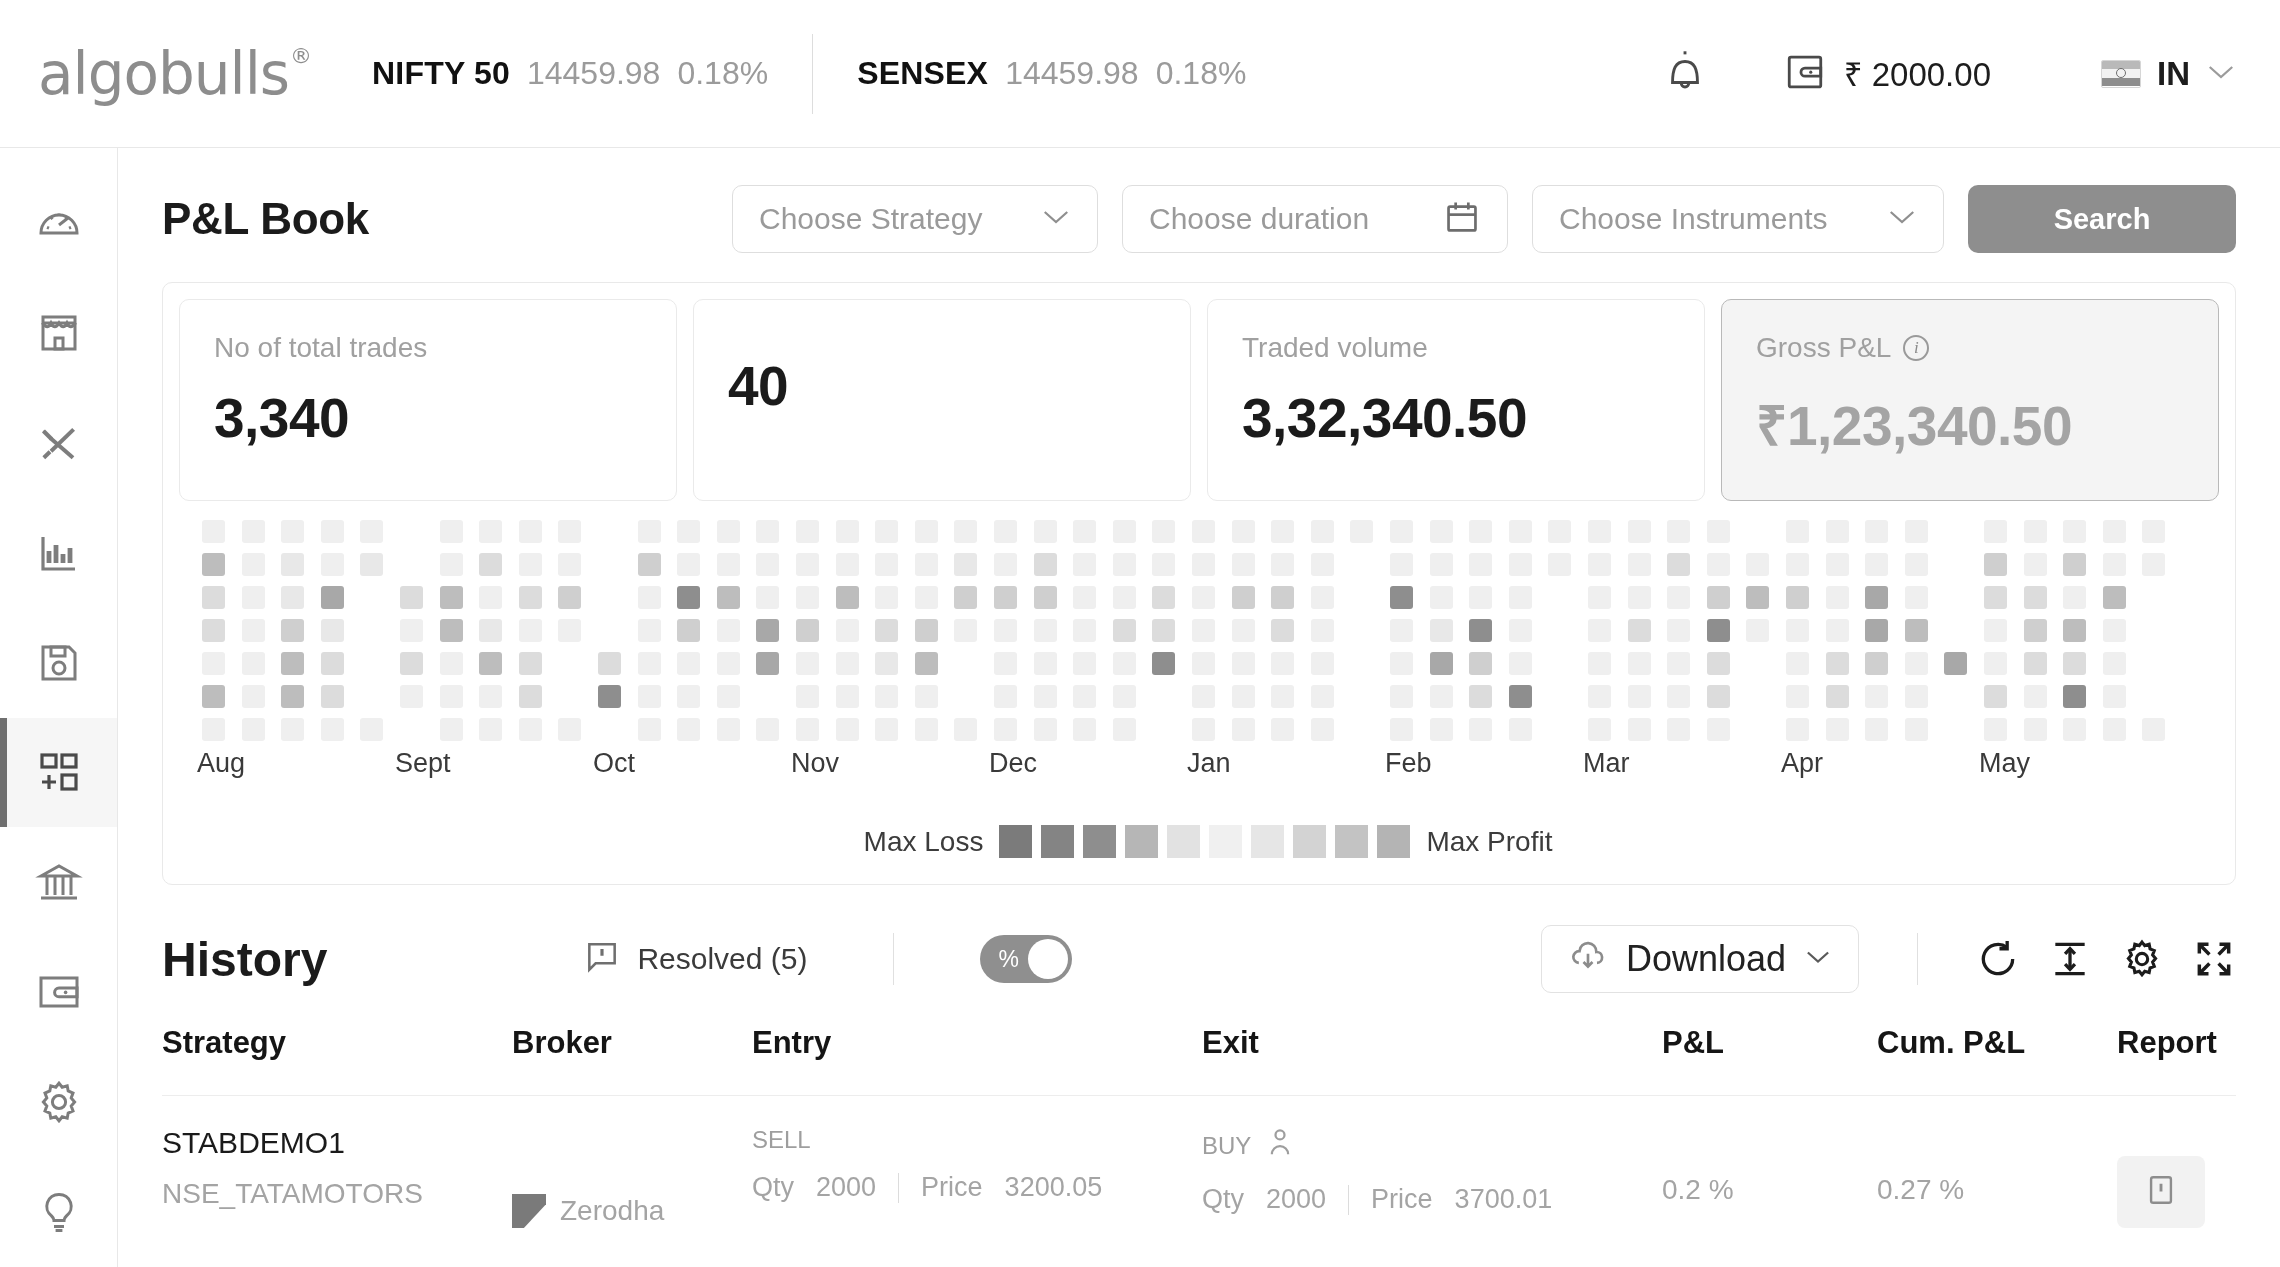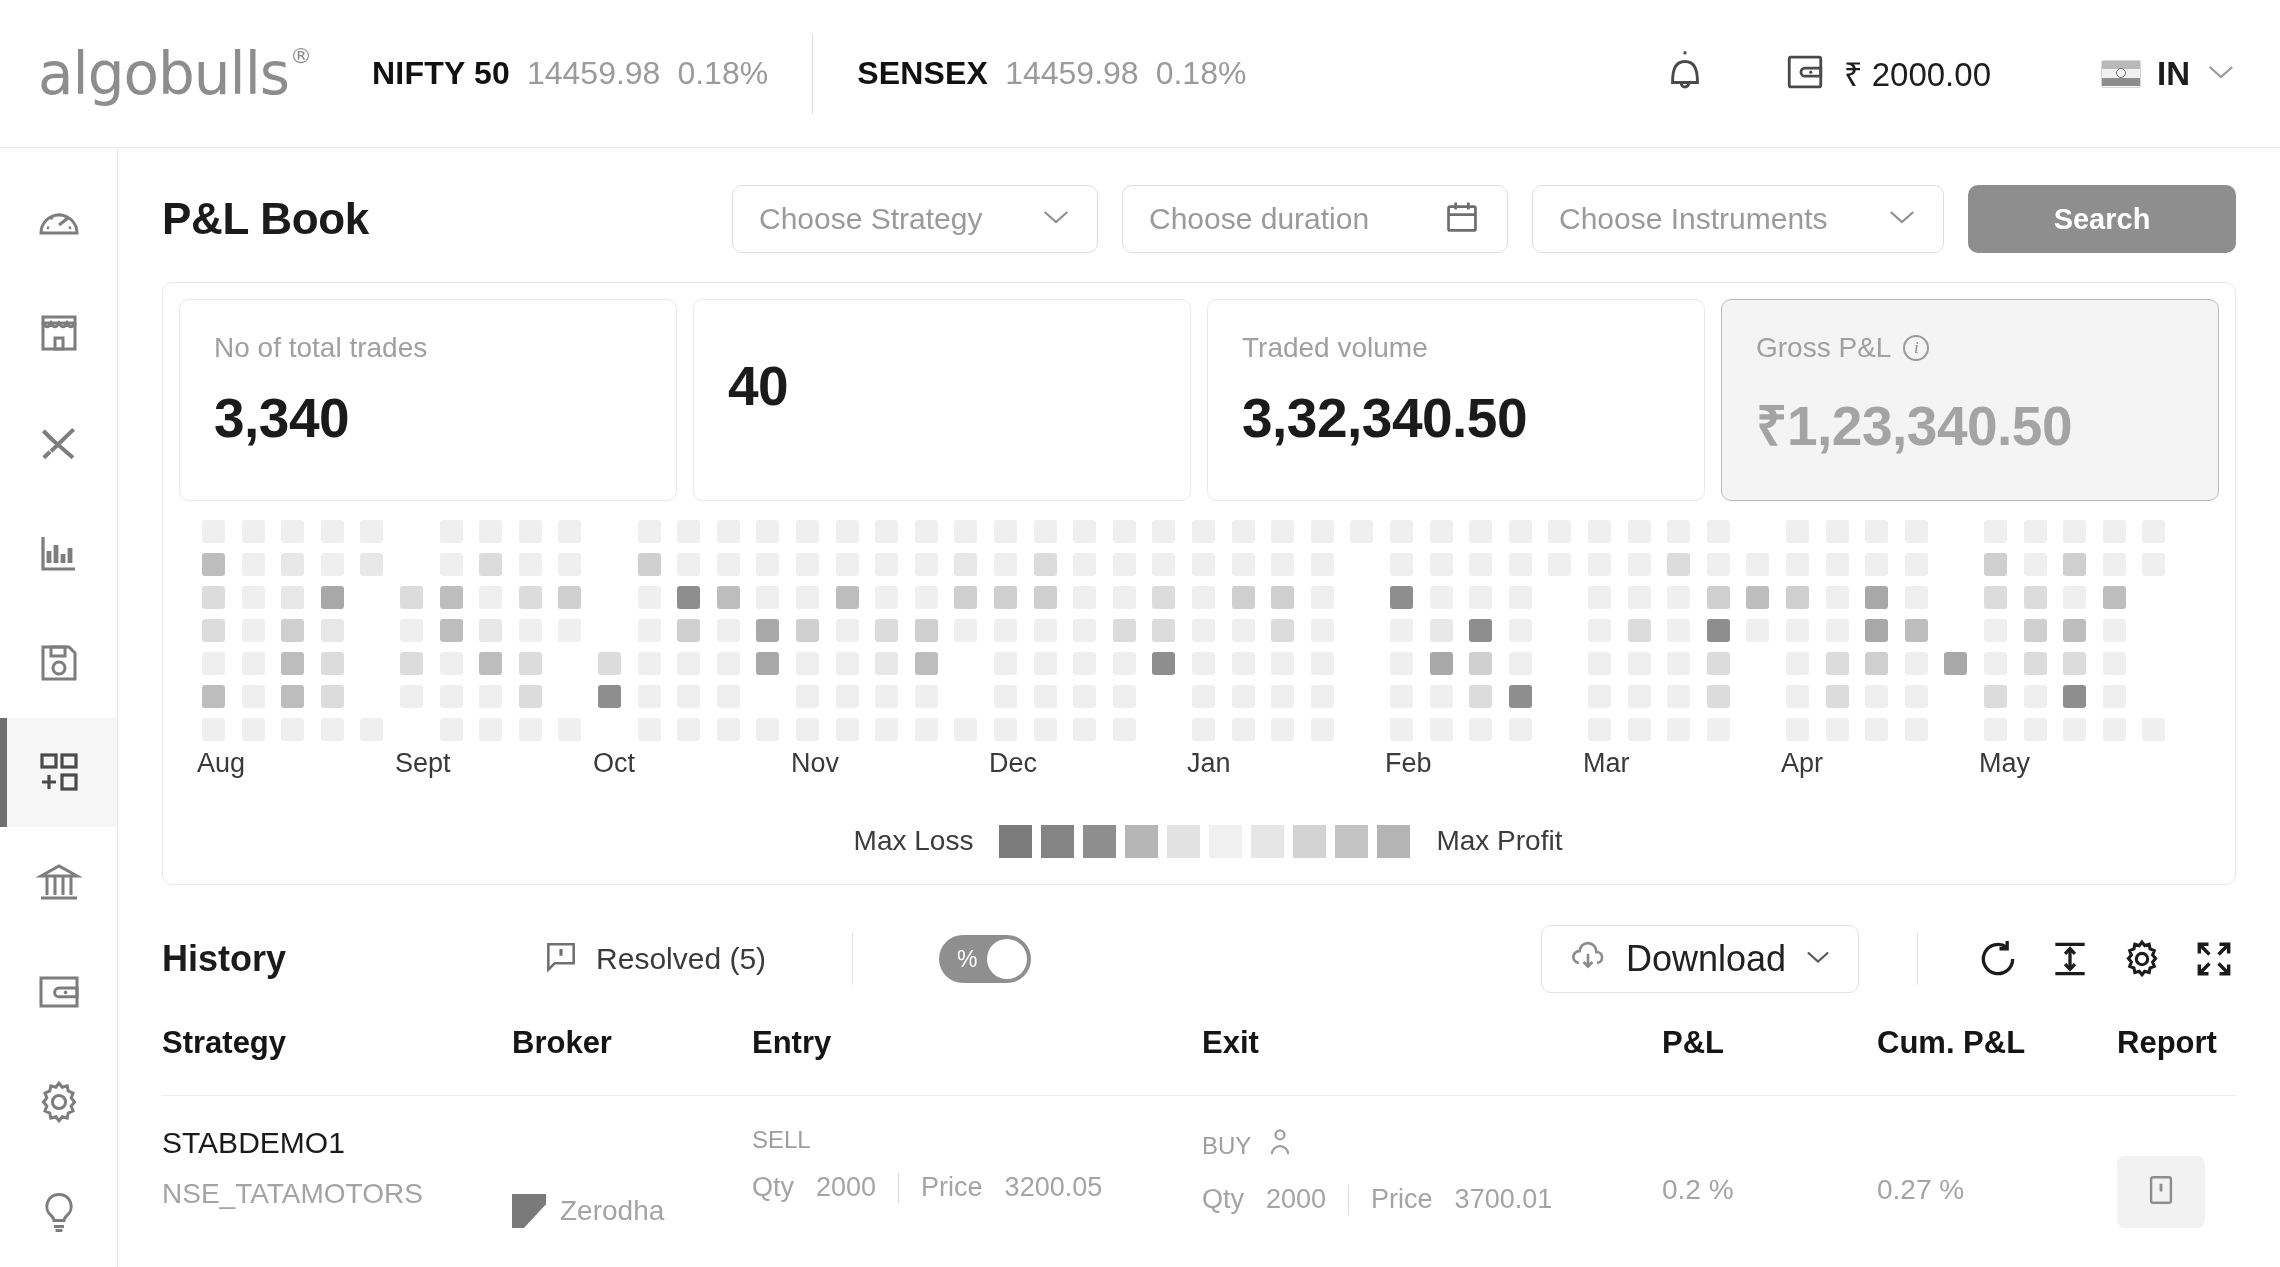--- a/index.html
+++ b/index.html
@@ -122,30 +122,30 @@
   
   .heat-wrap { margin-top:14px; padding-left:18px;}
   .heat-row { display:flex; gap:0; }
   .month-block { display:flex; flex-direction:column; }
   .hcell { width:23px; height:23px; margin:5px; border-radius:3px; }
   .hgrid { display:grid; grid-auto-flow:column; grid-template-rows:repeat(7, 33px); }
   .month-lbls { display:flex; margin-top:2px; }
   .month-lbl { font-size:27px; color:#3a3a3a; }
 
   .legend {
-    display:flex; justify-content:center;
-    gap:26px; margin-top:46px;
+    display:flex; align-items:center; justify-content:center;
+    gap:16px; margin-top:46px;
   }
   .legend .txt { font-size:28px; color:#3c3c3c; }
   .legend .swatches { display:flex; gap:9px; }
   .legend .sw { width:33px; height:33px; }
 
   
   .history-bar { display:flex; align-items:center; height:104px; margin-top:22px;}
-  .history-title { font-size:36px; font-weight:600; }
+  .history-title { font-size:48px; font-weight:600; }
   .hb-center { display:flex; align-items:center; gap:56px; margin-left:256px; }
   .chip { display:flex; align-items:center; gap:16px; cursor:pointer; }
   .chip .t { font-size:30px; color:#3b3b3b;text-align:center; }
   .vdiv { width:1px; height:52px; background:#e0e0e0; margin:0 30px;}
   .toggle {
     width:92px; height:48px; border-radius:24px; background:#8f8f8f;
     display:flex; align-items:center; padding:4px; cursor:pointer; position:relative;
   }
   .toggle .pct { font-size:23px; color:#fff; position:absolute; left:18px; top:11px;}
   .toggle .knob { width:40px;height:40px;border-radius:50%;background:#fff; margin-left:auto;}

